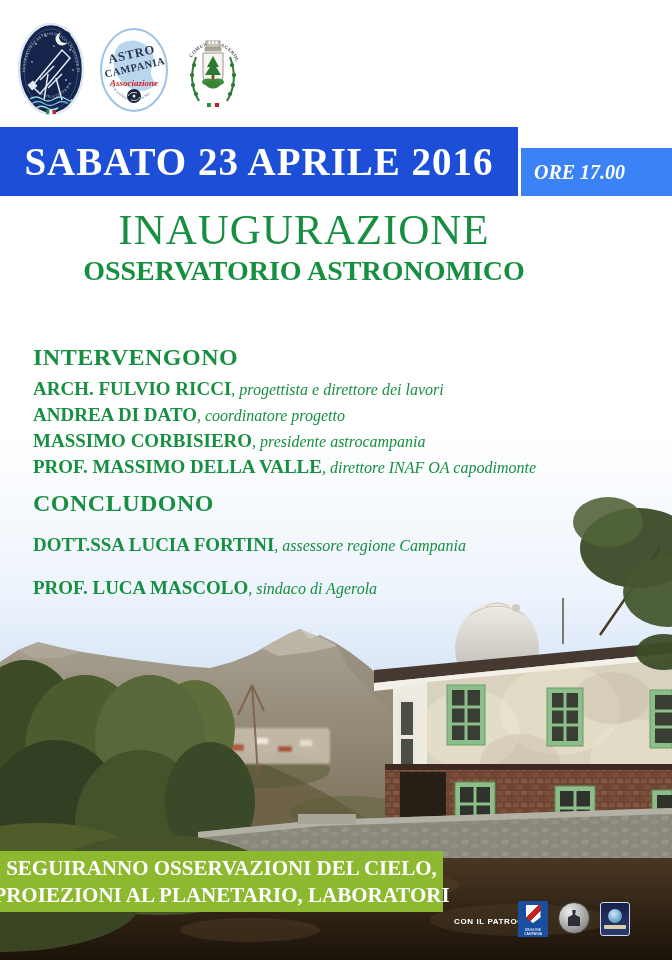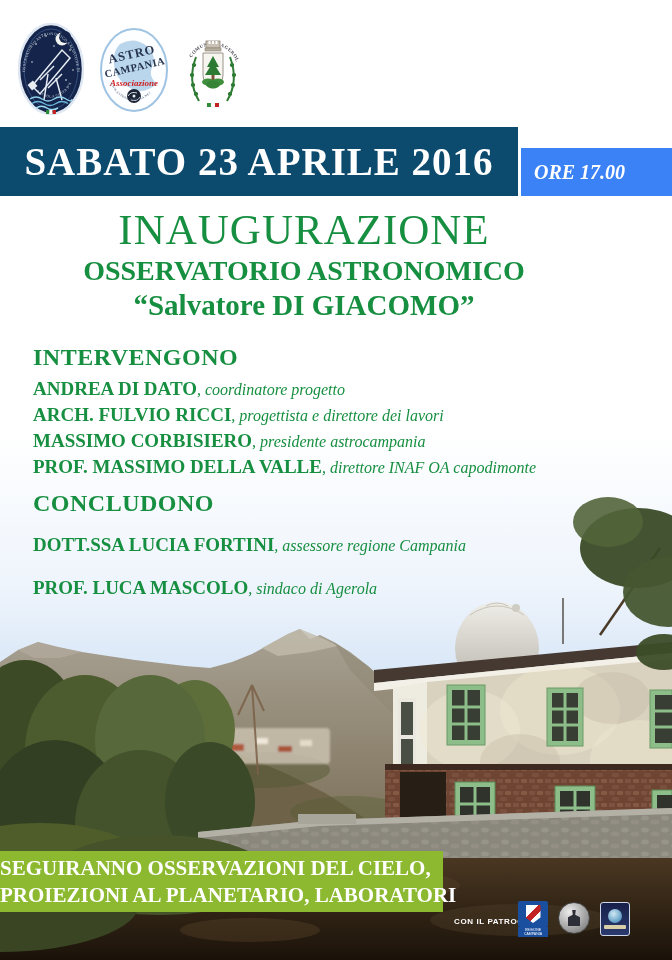--- a/index.html
+++ b/index.html
@@ -1,41 +1,41 @@
 <!DOCTYPE html>
 <html><head>
 <meta charset="utf-8">
 <style>
   html,body{margin:0;padding:0;background:#777;}
   .poster{position:relative;width:672px;height:960px;background:#ffffff;overflow:hidden;
           font-family:"Liberation Serif","DejaVu Serif",serif;}
   .abs{position:absolute;}
   
-  .banner-light{left:0;top:127px;width:518px;height:69px;background:#0c4a6e;
+  .banner-light{left:0;top:127px;width:518px;height:69px;background:#1d4ed8;
                 display:flex;align-items:center;justify-content:center;}
   .banner-light .date{color:#fff;font-weight:bold;font-size:39px;letter-spacing:1px;white-space:nowrap;}
   .banner-dark{left:521px;top:148px;width:151px;height:48px;background:#3b82f6;
                display:flex;align-items:center;}
   .banner-dark .time{color:#fff;font-weight:bold;font-style:italic;font-size:20px;padding-left:13px;}
   
   .title-block{left:0;top:207px;width:608px;text-align:center;color:#178f41;z-index:5;}
   .title-l1{font-size:43px;font-weight:normal;line-height:46px;letter-spacing:1px;}
   .title-l2{font-size:28px;font-weight:bold;line-height:35px;}
   .title-l3{font-size:29px;font-weight:bold;line-height:34px;}
   
   .speakers{left:33px;top:344px;width:600px;color:#178f41;z-index:5;}
   .sec-heading{font-size:24px;font-weight:bold;line-height:26px;margin-bottom:6px;letter-spacing:.5px;}
   .sec-heading.second{margin-top:10px;margin-bottom:4px;line-height:26px;}
   .speaker-row{line-height:25px;white-space:nowrap;}
   .speaker-row.tall{line-height:27px;margin-top:15px;}
   .speaker-name{font-size:19px;font-weight:bold;}
   .speaker-role{font-size:16px;font-style:italic;}
   
   .footer-bar{left:0;top:851px;width:443px;height:61px;background:#8cb92f;z-index:6;
-              display:flex;flex-direction:column;justify-content:center;}
+              display:flex;flex-direction:column;align-items:center;justify-content:center;}
   .footer-line{color:#fff;font-weight:bold;font-size:21px;line-height:27px;white-space:nowrap;}
   .coord-box{left:447px;top:851px;width:225px;height:36px;background:#0e8b41;z-index:6;
              display:flex;align-items:center;justify-content:center;gap:20px;}
   .coord{color:#fff;font-weight:bold;font-size:17px;white-space:nowrap;}
   .patronage{left:454px;top:917px;color:#fff;font-weight:bold;font-size:8px;letter-spacing:.6px;z-index:7;
              font-family:"Liberation Sans","DejaVu Sans",sans-serif;}
   .patron-logos{left:518px;top:901px;width:120px;height:42px;z-index:7;display:flex;gap:10px;align-items:flex-start;}
   .pl-regione{width:30px;display:flex;flex-direction:column;align-items:center;}
   .pl-regione .sq{width:30px;height:26px;background:#1a4e9e;border-radius:2px;display:flex;align-items:center;justify-content:center;}
   .pl-regione .shield{width:15px;height:18px;background:
@@ -354,31 +354,30 @@
   <div class="abs banner-light">
     <span class="date">SABATO 23 APRILE 2016</span>
   </div>
   <div class="abs banner-dark">
     <span class="time">ORE 17.00</span>
   </div>
 
   <div class="abs title-block">
     <div class="title-l1">INAUGURAZIONE</div>
     <div class="title-l2">OSSERVATORIO ASTRONOMICO</div>
-    <div class="title-l3">“Salvatore DI GIACOMO”</div>
   </div>
 
   <div class="abs speakers">
     <div class="sec-heading">INTERVENGONO</div>
 
     <div class="speaker-row">
+      <span class="speaker-name">ARCH. FULVIO RICCI</span><span class="speaker-role">, progettista e direttore dei lavori</span>
+    </div>
+    <div class="speaker-row">
       <span class="speaker-name">ANDREA DI DATO</span><span class="speaker-role">, coordinatore progetto</span>
-    </div>
-    <div class="speaker-row">
-      <span class="speaker-name">ARCH. FULVIO RICCI</span><span class="speaker-role">, progettista e direttore dei lavori</span>
     </div>
     <div class="speaker-row">
       <span class="speaker-name">MASSIMO CORBISIERO</span><span class="speaker-role">, presidente astrocampania</span>
     </div>
     <div class="speaker-row">
       <span class="speaker-name">PROF. MASSIMO DELLA VALLE</span><span class="speaker-role">, direttore INAF OA capodimonte</span>
     </div>
 
     <div class="sec-heading second">CONCLUDONO</div>
 

